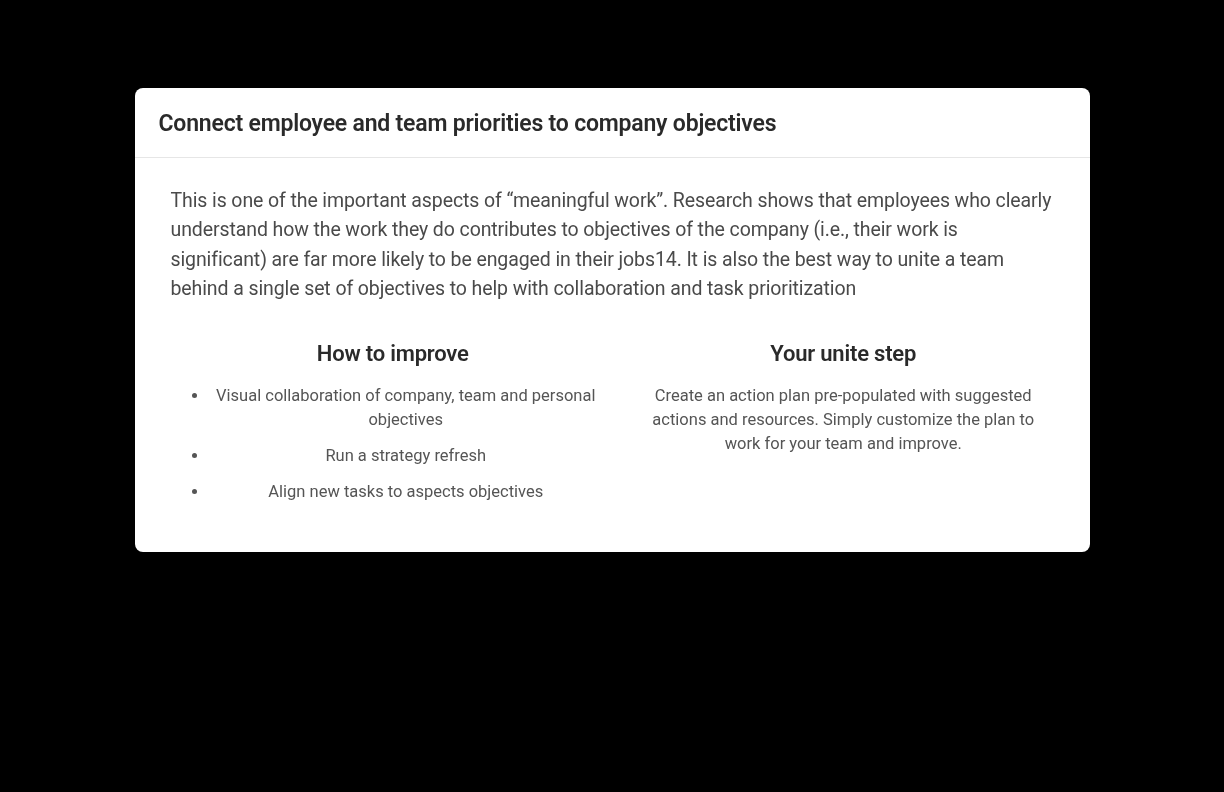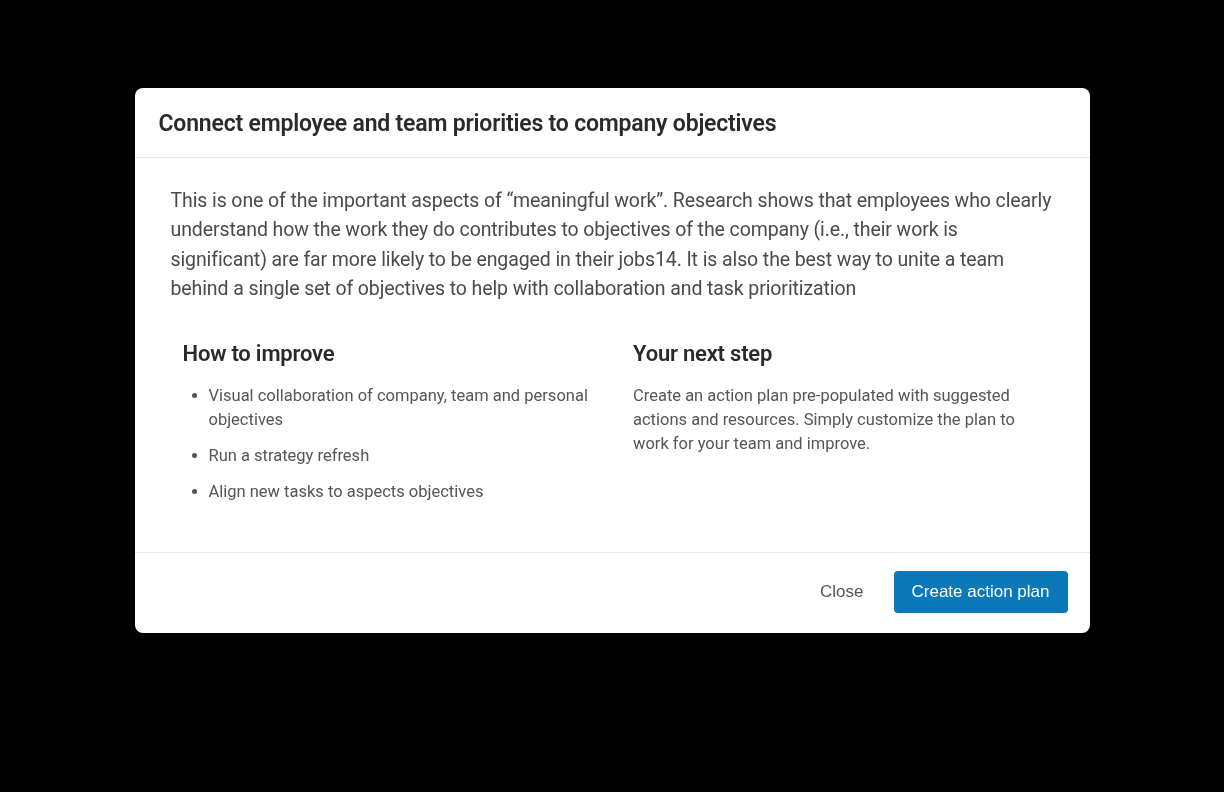--- a/index.html
+++ b/index.html
@@ -44,20 +44,21 @@
       margin-bottom: 38px;
       letter-spacing: -0.1px;
     }
     .columns {
       display: flex;
       gap: 30px;
       padding-left: 12px;
     }
     .col {
       flex: 1;
+      text-align: center;
     }
     .col h2 {
       font-size: 22px;
       font-weight: 600;
       color: #2a2a2a;
       margin-bottom: 18px;
       letter-spacing: -0.2px;
     }
     .col ul {
       list-style: disc;
@@ -112,22 +113,18 @@
     <div class="columns">
       <div class="col">
         <h2>How to improve</h2>
         <ul>
           <li>Visual collaboration of company, team and personal objectives</li>
           <li>Run a strategy refresh</li>
           <li>Align new tasks to aspects objectives</li>
         </ul>
       </div>
       <div class="col">
-        <h2>Your next step</h2>
+        <h2>Your unite step</h2>
         <p>Create an action plan pre-populated with suggested actions and resources. Simply customize the plan to work for your team and improve.</p>
       </div>
     </div>
   </div>
-  <div class="modal-footer">
-    <button class="btn-close">Close</button>
-    <button class="btn-primary">Create action plan</button>
-  </div>
 </div>
 
 </body></html>

